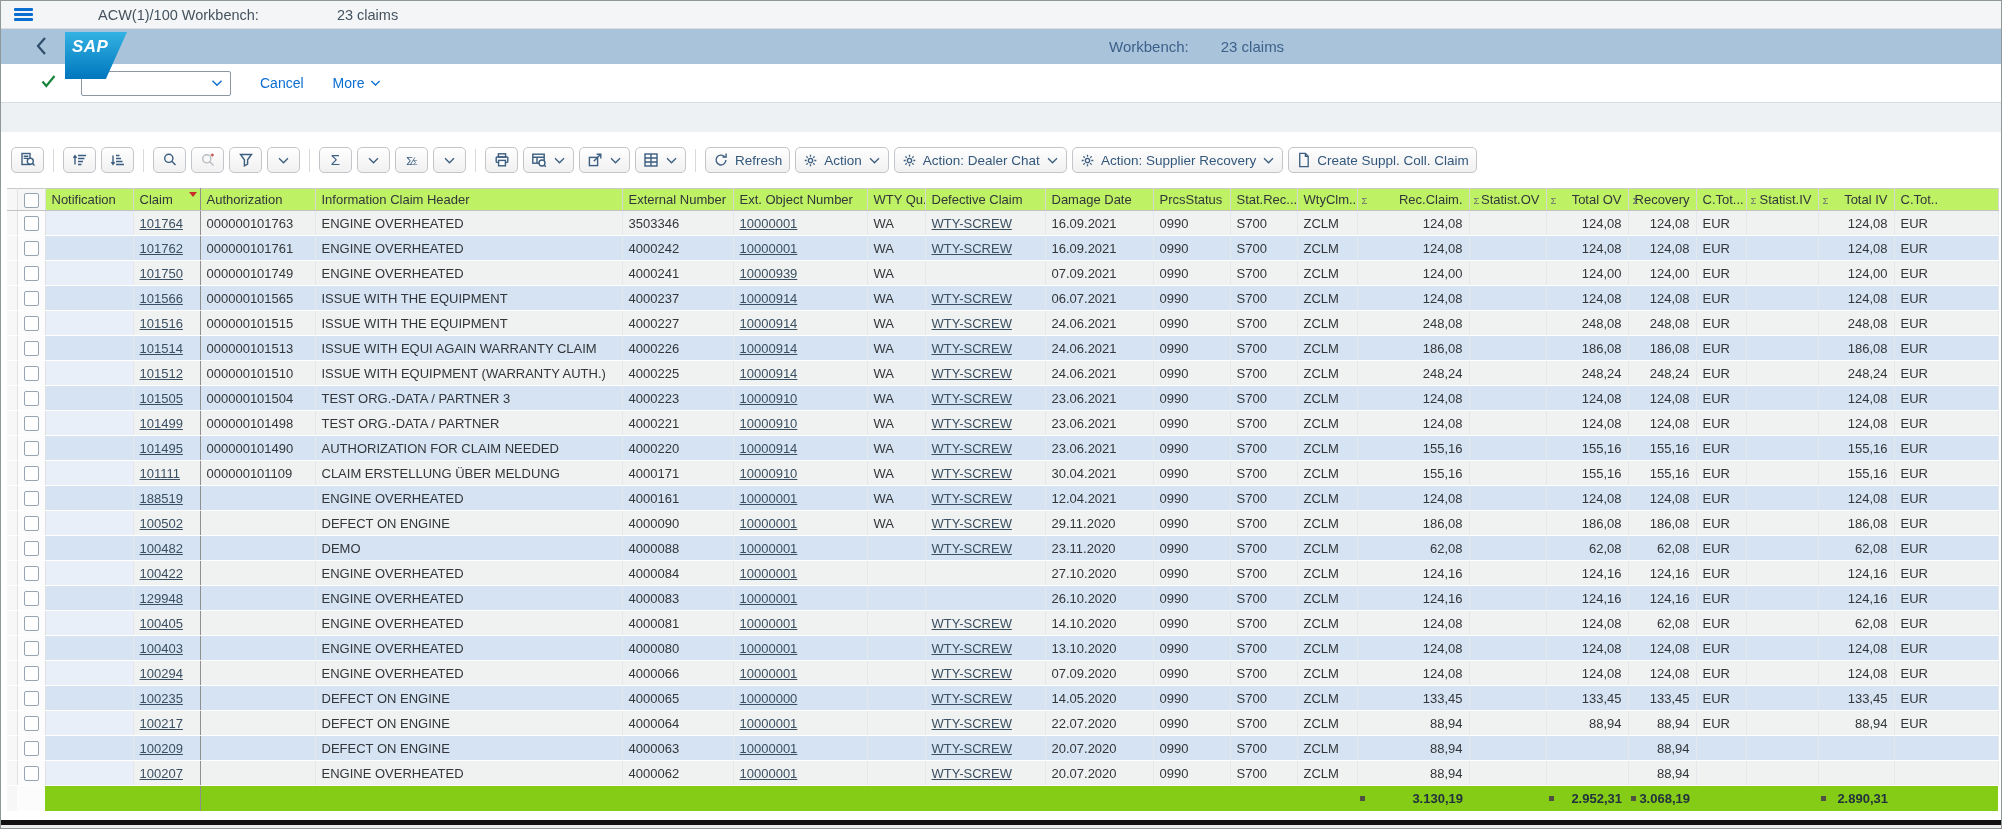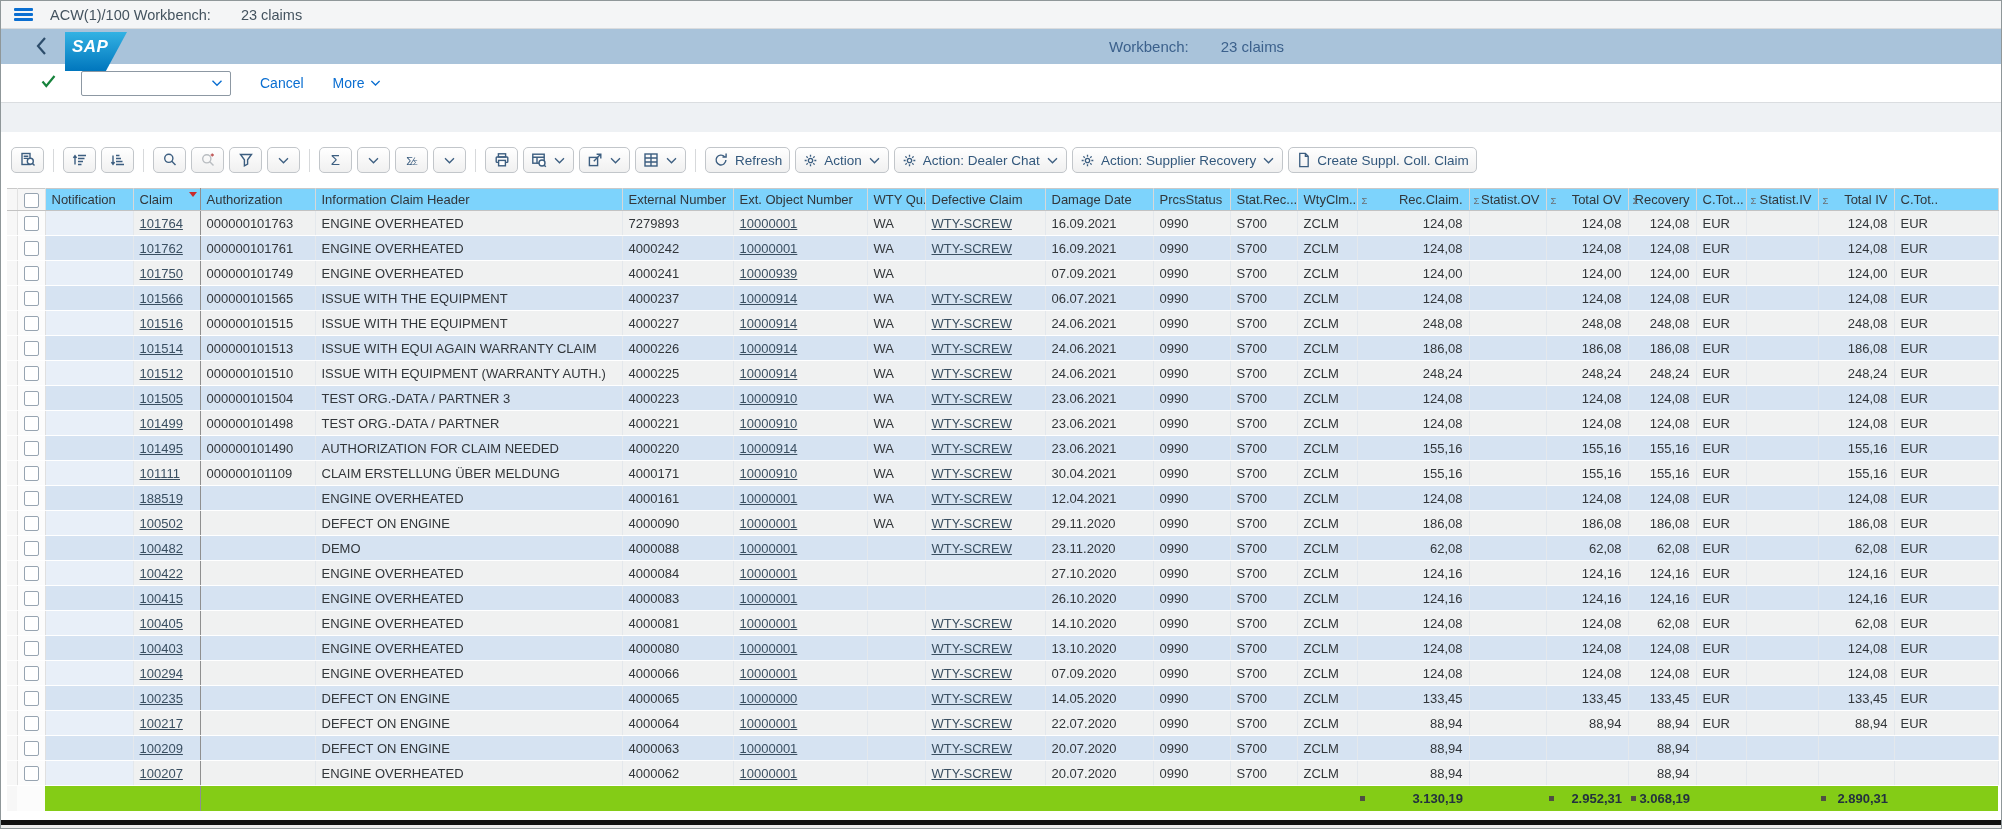--- a/index.html
+++ b/index.html
@@ -1,29 +1,29 @@
 <!DOCTYPE html>
 <html><head>
 <meta charset="utf-8">
 <style>
   html,body{margin:0;padding:0;background:#e8e8e8;}
   body{font-family:"Liberation Sans",sans-serif;-webkit-font-smoothing:antialiased;}
   .window{width:2000px;height:827px;border:1px solid #8f9799;background:#fff;display:flex;flex-direction:column;overflow:hidden;}
 
   
-  .shellbar{height:27px;background:#f4f5f6;border-bottom:1px solid #dadcde;display:flex;align-items:center;padding-left:13px;flex:0 0 auto;}
+  .shellbar{height:27px;background:#f4f5f6;border-bottom:1px solid #dadcde;display:flex;align-items:center;padding-left:13px;flex:0 0 auto;gap:48px;}
   .shellbar .title{color:#44535f;font-size:14.5px;margin-left:17px;}
   .shellbar .count{color:#44535f;font-size:14.5px;margin-left:30px;}
   .burger{display:inline-block;width:19px;}
   .burger i{display:block;height:2.4px;background:#0a6ed1;margin:2.6px 0;border-radius:1px;}
 
   
   .bluebar{height:35px;background:#a9c3da;position:relative;display:flex;align-items:center;flex:0 0 auto;}
   .backbtn{position:absolute;left:33px;top:7px;cursor:pointer;}
-  .saplogo{position:absolute;left:64px;top:3px;width:62px;height:39px;background:linear-gradient(180deg,#33b2e3,#0076bd);clip-path:polygon(0 0,100% 0,66% 100%,0 100%);color:#fff;font-size:17px;font-weight:bold;font-style:italic;letter-spacing:.5px;line-height:29px;padding-left:7px;box-sizing:border-box;}
+  .saplogo{position:absolute;left:64px;top:3px;width:62px;height:47px;background:linear-gradient(180deg,#33b2e3,#0076bd);clip-path:polygon(0 0,100% 0,66% 100%,0 100%);color:#fff;font-size:17px;font-weight:bold;font-style:italic;letter-spacing:.5px;line-height:29px;padding-left:7px;box-sizing:border-box;}
   .bb-center{position:absolute;left:1108px;top:0;height:35px;display:flex;align-items:center;gap:32px;color:#3c618c;font-size:15px;}
 
   
   .okbar{height:38px;background:#fff;border-bottom:1px solid #dadde0;display:flex;align-items:center;padding-left:40px;flex:0 0 auto;}
   .okfield{margin-left:25px;width:150px;height:25px;border:1px solid #8d98a3;border-radius:2px;background:#fff;display:flex;align-items:center;justify-content:flex-end;padding-right:7px;box-sizing:border-box;}
   .okbar .lnk{color:#0a6ed1;font-size:14px;margin-left:29px;cursor:pointer;display:flex;align-items:center;gap:5px;}
   .gapband{height:29px;background:#eef1f4;flex:0 0 auto;}
 
   
   .toolbar{height:56px;background:#fff;display:flex;align-items:center;padding-left:10px;gap:5px;flex:0 0 auto;}
@@ -31,21 +31,21 @@
   .tb.disabled{color:#b6bbc0;}
   .tbsep{width:1px;height:23px;background:#d7d9db;margin:0 4px;}
   .tb svg{display:block;}
   .sigma{font-size:15px;color:#3c5e80;line-height:14px;}
   .subtot{font-size:11px;color:#3c5e80;line-height:11px;letter-spacing:-1px;}
 
   
   .tablewrap{flex:0 0 auto;margin-left:6px;}
   table{border-collapse:collapse;table-layout:fixed;width:1991px;font-size:13px;color:#32363a;}
   th,td{height:25px;padding:0 6px;overflow:hidden;white-space:nowrap;box-sizing:border-box;}
-  thead th{height:22px;background:#7dd3fc;border-top:1px solid #c9c9c9;border-bottom:1px solid #c3c3c3;border-right:1px solid #d8d8d8;font-weight:400;text-align:left;position:relative;}
+  thead th{height:22px;background:#bef264;border-top:1px solid #c9c9c9;border-bottom:1px solid #c3c3c3;border-right:1px solid #d8d8d8;font-weight:400;text-align:left;position:relative;}
   thead th.num{text-align:right;}
   .th-sum{position:absolute;left:4px;top:6px;font-size:9.5px;color:#6a6d70;}
   .caret{position:absolute;right:3px;top:3px;width:0;height:0;border-left:4px solid transparent;border-right:4px solid transparent;border-top:5px solid #c92a2a;}
   tbody td{border-right:1px solid #e4e8ec;border-bottom:1px solid rgba(255,255,255,.9);}
   tr.light td{background:#f0f1f1;}
   tr.blue td{background:#d6e3f2;}
   tr.light td.c-notif{background:#e8eff8;}
   td.c-sel,th.h-sel{background:#f7f7f7 !important;border-right:1px solid #e2e2e2;padding:0;}
   td.c-cb,th.h-cb{background:#fcfcfc !important;border-right:1px solid #e0e0e0;text-align:center;padding:0;}
   th.h-cb{background:#f6f6f6 !important;}
@@ -363,21 +363,21 @@
           </tr>
         </thead>
         <tbody>
           <tr class="light">
             <td class="c-sel"></td>
             <td class="c-cb"><span class="cbx"></span></td>
             <td class="c-notif"></td>
             <td class="c-claim"><a class="cell-link">101764</a></td>
             <td class="c-auth">000000101763</td>
             <td class="c-info">ENGINE OVERHEATED</td>
-            <td class="c-ext">7279893</td>
+            <td class="c-ext">3503346</td>
             <td class="c-obj"><a class="cell-link">10000001</a></td>
             <td class="c-wty">WA</td>
             <td class="c-part"><a class="cell-link">WTY-SCREW</a></td>
             <td class="c-date">16.09.2021</td>
             <td class="c-prcs">0990</td>
             <td class="c-stat">S700</td>
             <td class="c-typ">ZCLM</td>
             <td class="c-rec num">124,08</td>
             <td class="c-sov num"></td>
             <td class="c-tov num">124,08</td>
@@ -720,21 +720,21 @@
             <td class="c-rcv num">124,16</td>
             <td class="c-c1">EUR</td>
             <td class="c-siv num"></td>
             <td class="c-tiv num">124,16</td>
             <td class="c-c2">EUR</td>
           </tr>
           <tr class="blue">
             <td class="c-sel"></td>
             <td class="c-cb"><span class="cbx"></span></td>
             <td class="c-notif"></td>
-            <td class="c-claim"><a class="cell-link">100415</a></td>
+            <td class="c-claim"><a class="cell-link">129948</a></td>
             <td class="c-auth"></td>
             <td class="c-info">ENGINE OVERHEATED</td>
             <td class="c-ext">4000083</td>
             <td class="c-obj"><a class="cell-link">10000001</a></td>
             <td class="c-wty"></td>
             <td class="c-part"></td>
             <td class="c-date">26.10.2020</td>
             <td class="c-prcs">0990</td>
             <td class="c-stat">S700</td>
             <td class="c-typ">ZCLM</td>

